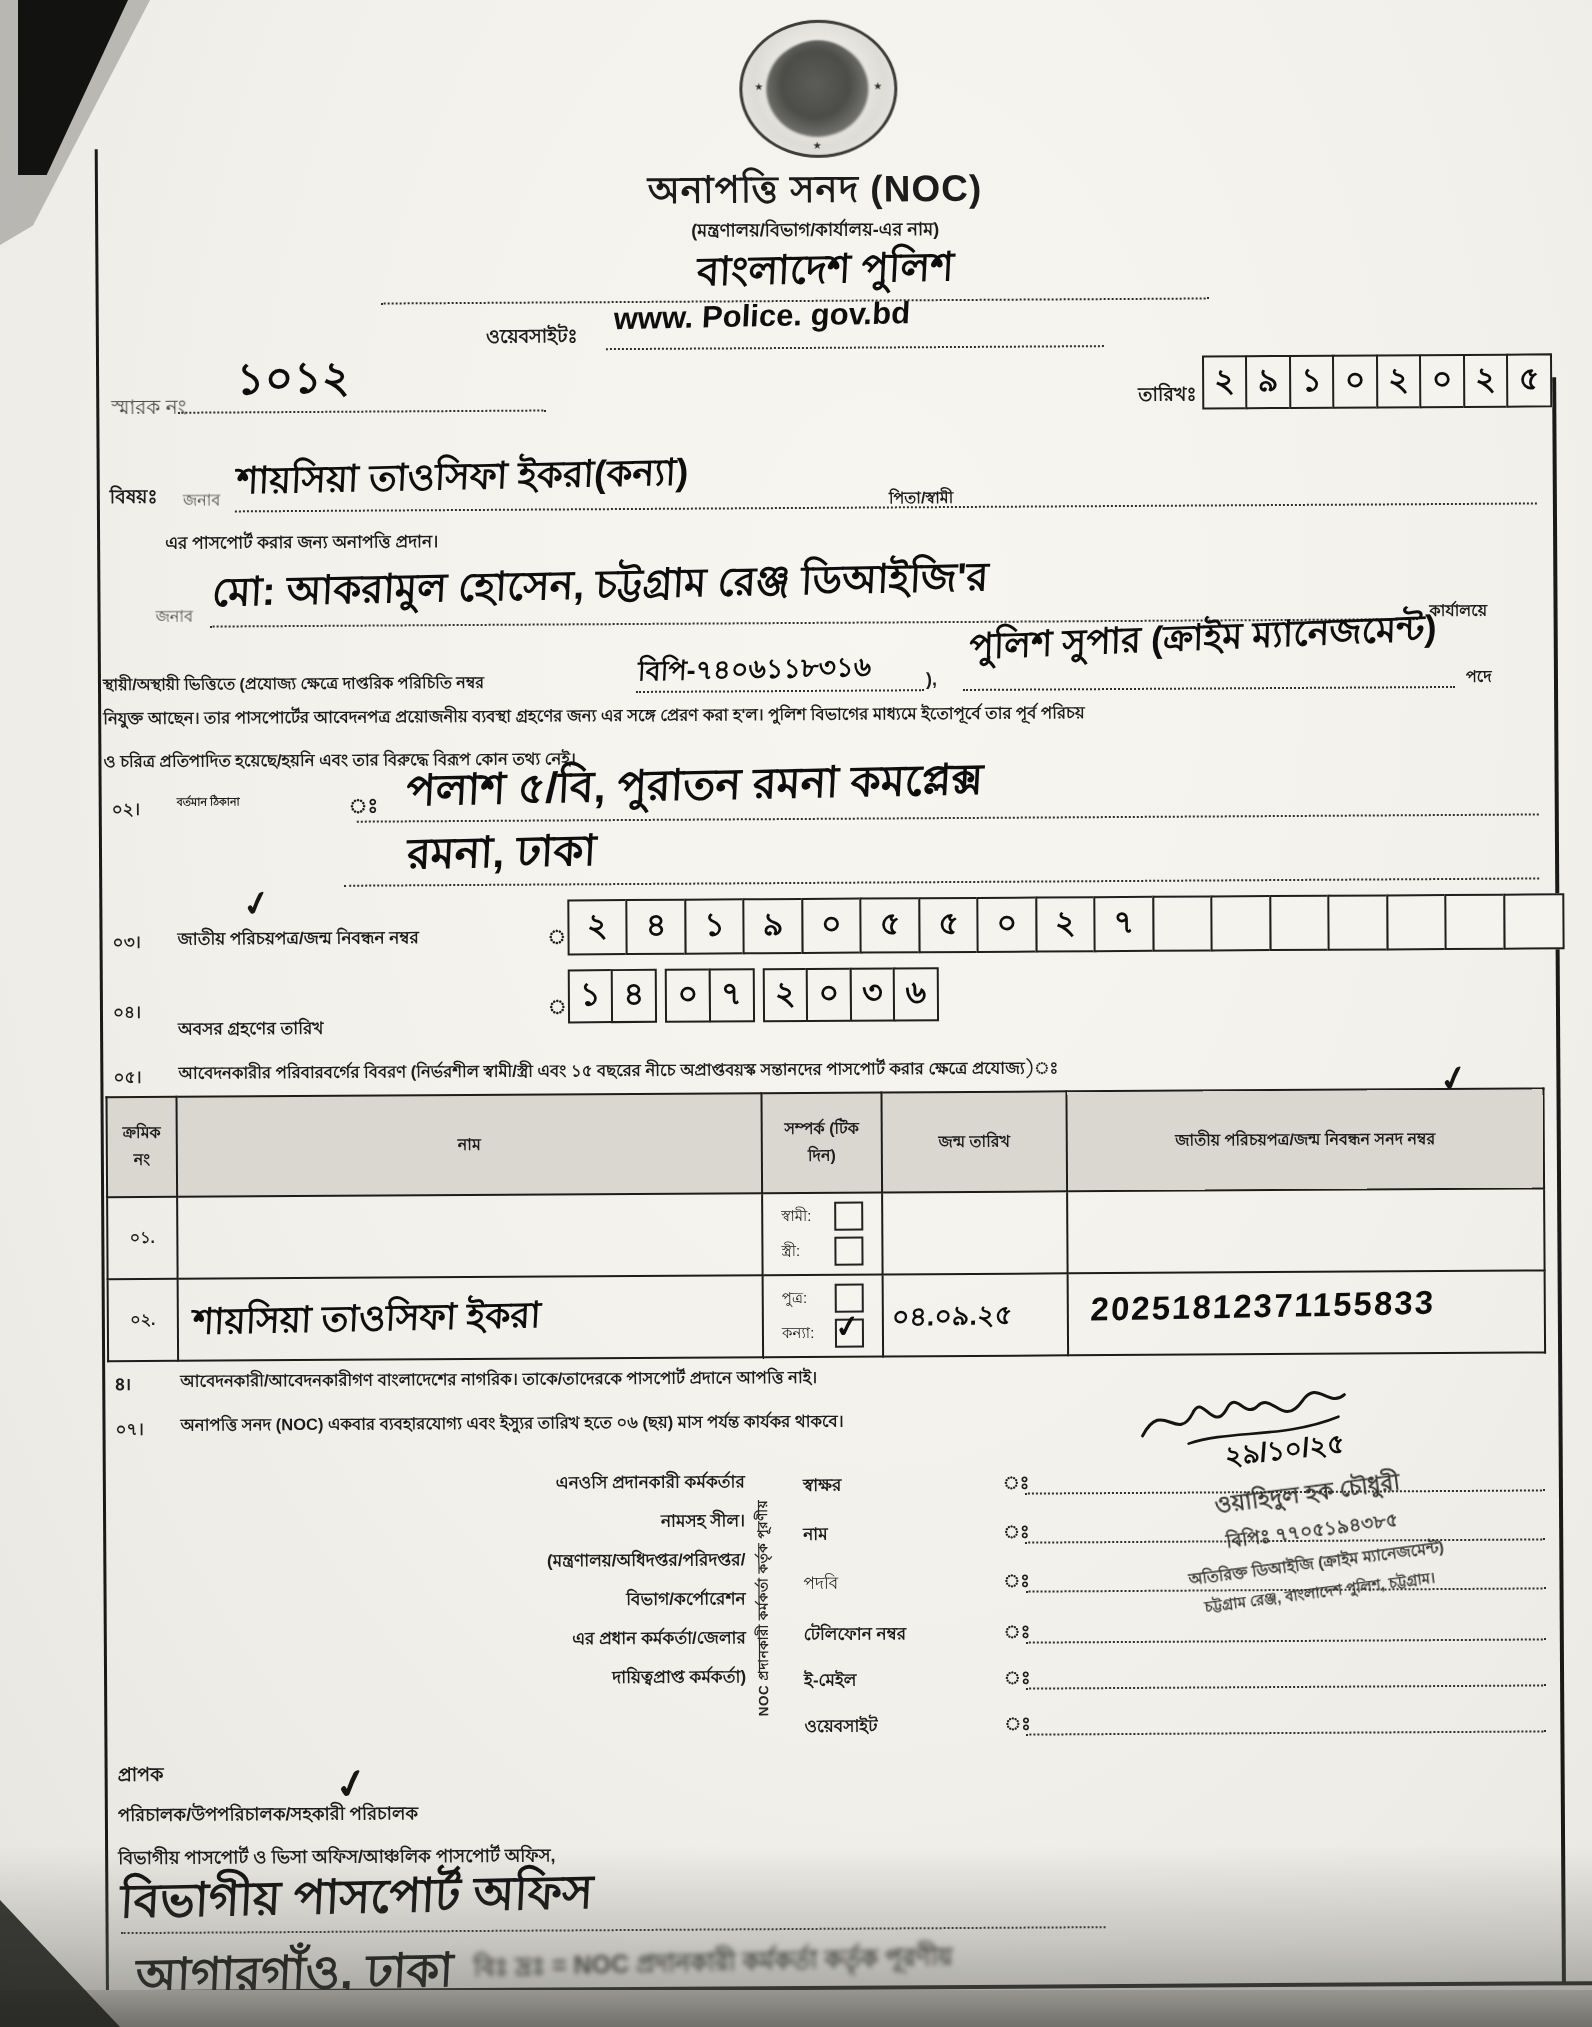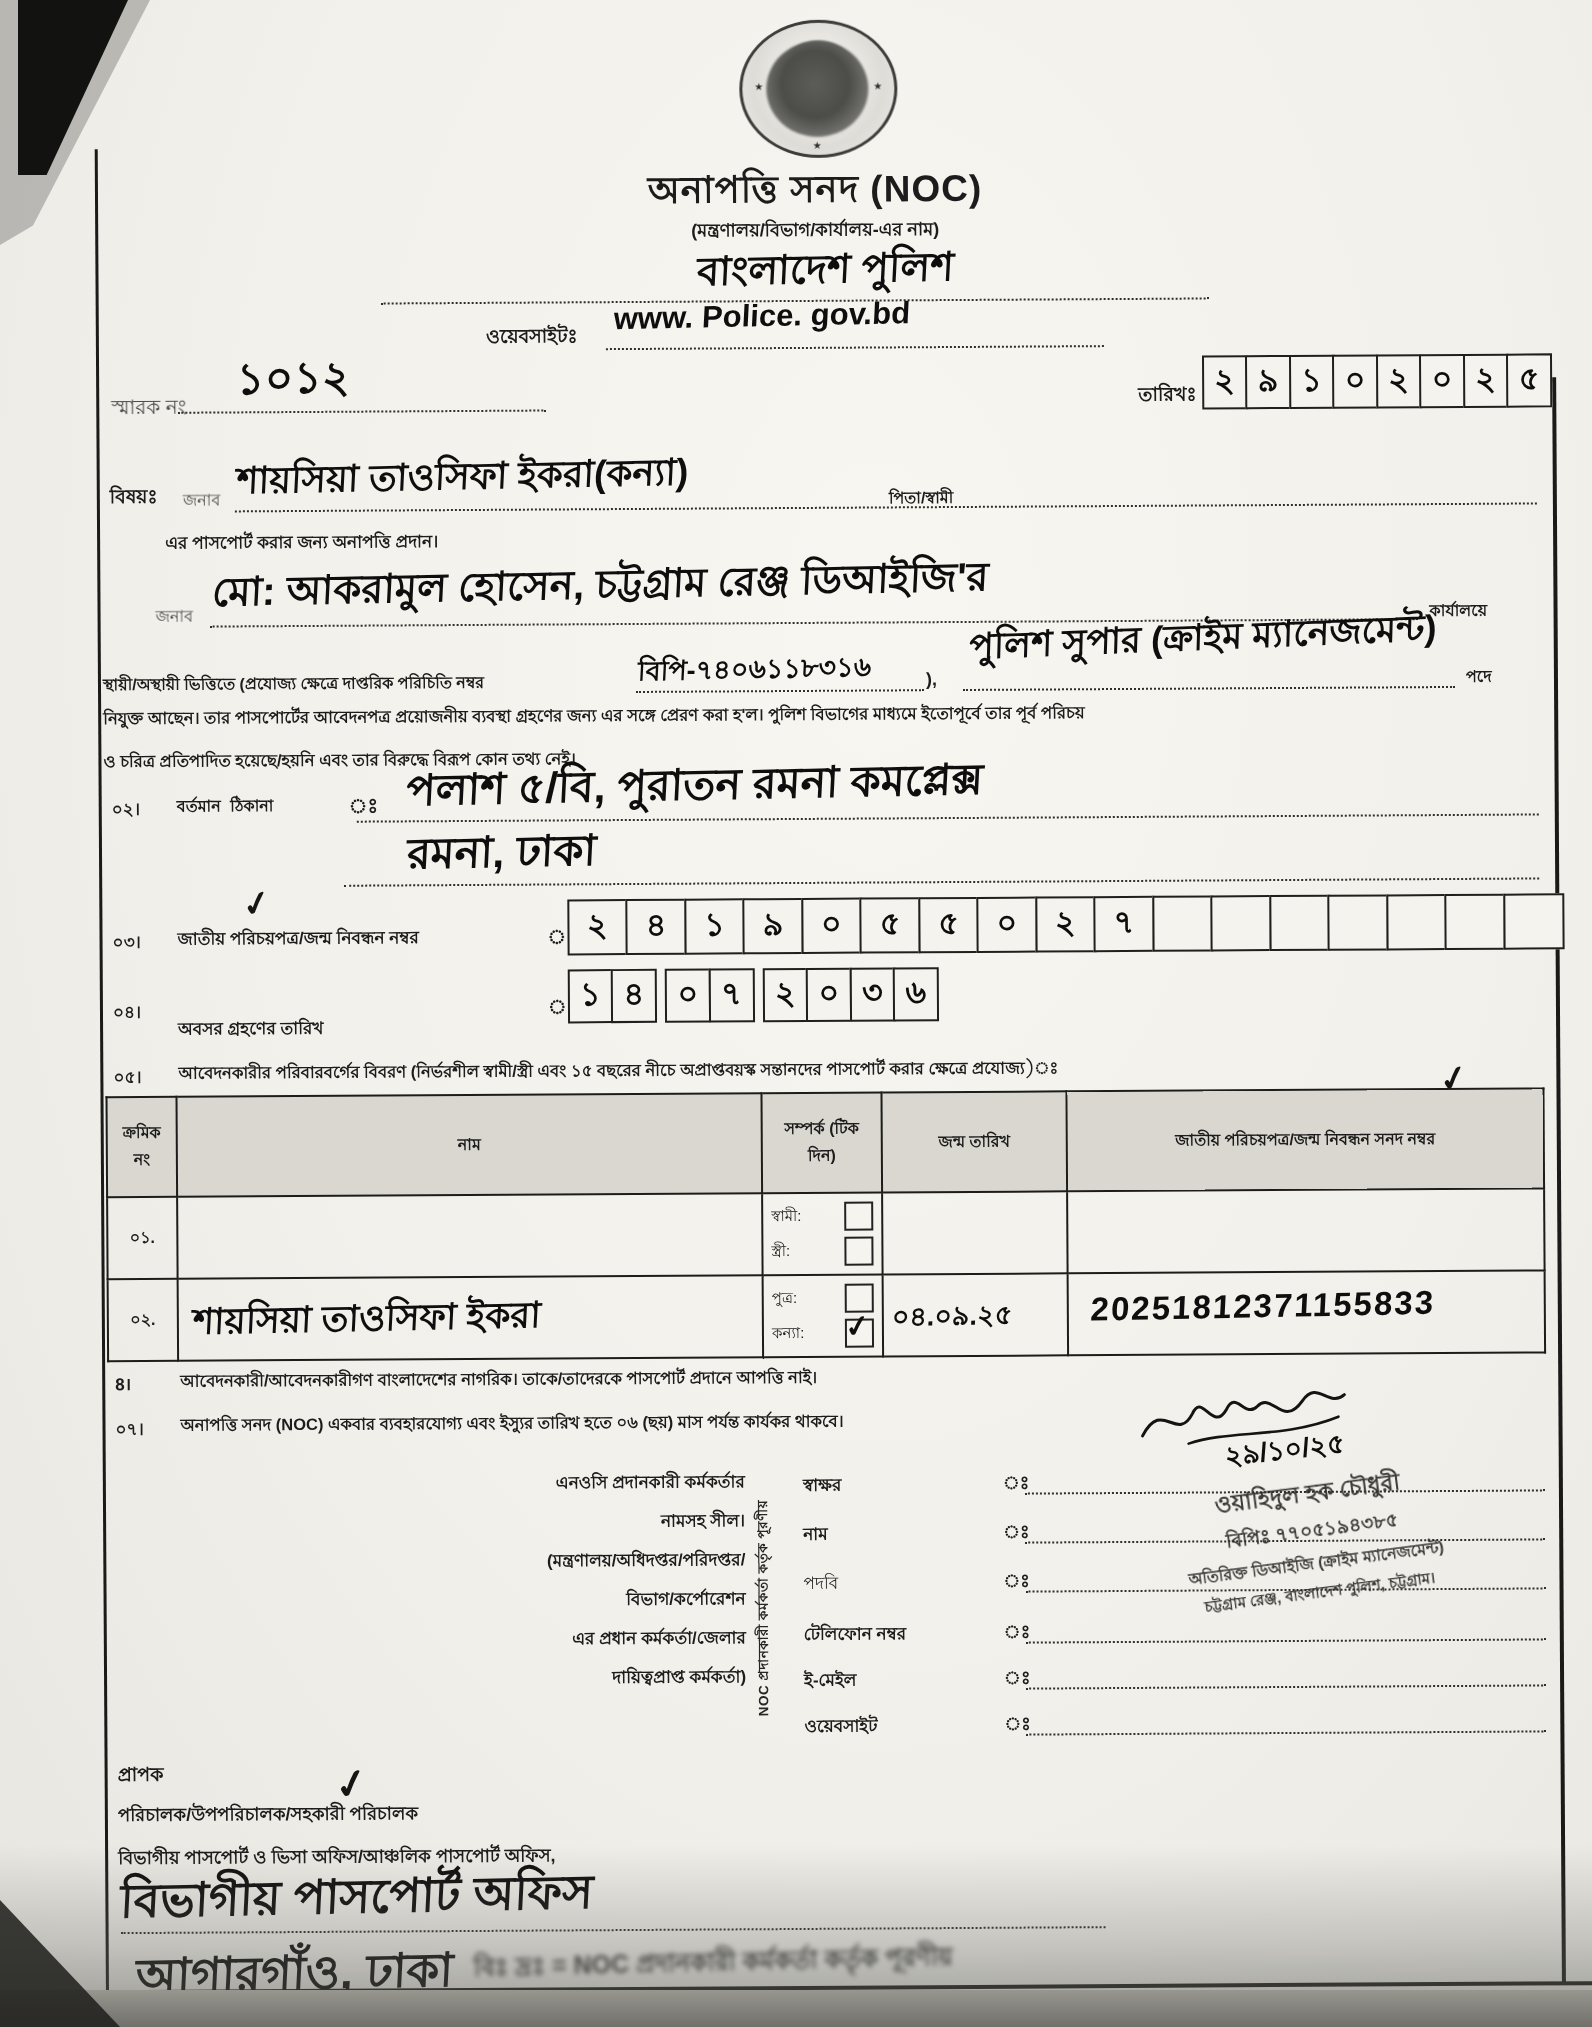--- a/index.html
+++ b/index.html
@@ -36,21 +36,21 @@
   .tickmark{position:absolute;font-size:34px;font-weight:700;color:#151513;transform:rotate(-12deg);}
   table.fam{
     position:absolute;left:105px;top:1092px;width:1437px;
     border-collapse:collapse;table-layout:fixed;
   }
   table.fam th, table.fam td{
     border:2.5px solid #1c1c1a;vertical-align:middle;padding:2px 6px;
     font-size:16px;color:#1c1c1c;
   }
   table.fam th{background:#d9d7cf;font-weight:700;text-align:center;}
-  .relline{display:flex;align-items:center;justify-content:space-between;margin:6px 2px;font-size:15px;}
+  .relline{display:flex;align-items:center;justify-content:space-between;margin:6px 12px;font-size:15px;}
   .seal{
     position:absolute;left:745px;top:20px;width:152px;height:132px;
     border-radius:50%;border:3px solid #3c3c3a;
     background:radial-gradient(circle at 50% 45%, #8f8f8c 0%, #6f6f6c 38%, #e9e8e3 41%, #dddcd6 62%, #efeee9 100%);
     filter:blur(0.6px);
   }
   .seal .inner{
     position:absolute;left:24px;top:18px;width:102px;height:96px;border-radius:50%;
     background:radial-gradient(circle at 48% 45%, #5c5c59 0%, #4c4c49 45%, #777774 75%, #9a9a96 100%);
     filter:blur(1.2px);
@@ -145,21 +145,21 @@
   <div class="dots" style="left:638px;top:690px;width:288px;"></div>
   <div class="pt" style="left:928px;top:670px;font-size:18px;font-weight:700;">),</div>
   <div class="hw" style="left:972px;top:612px;font-size:36px;transform:skewX(-4deg) rotate(-2deg);">পুলিশ সুপার (ক্রাইম ম্যানেজমেন্ট)</div>
   <div class="dots" style="left:965px;top:690px;width:492px;"></div>
   <div class="pt" style="left:1468px;top:668px;font-size:16px;font-weight:700;">পদে</div>
 
   <div class="pt" style="left:105px;top:702px;font-size:16.5px;font-weight:700;white-space:nowrap;">নিযুক্ত আছেন। তার পাসপোর্টের আবেদনপত্র প্রয়োজনীয় ব্যবস্থা গ্রহণের জন্য এর সঙ্গে প্রেরণ করা হ'ল। পুলিশ বিভাগের মাধ্যমে  ইতোপূর্বে তার পূর্ব পরিচয়</div>
   <div class="pt" style="left:105px;top:745px;font-size:16.5px;font-weight:700;">ও চরিত্র প্রতিপাদিত হয়েছে/হয়নি এবং তার বিরুদ্ধে বিরূপ কোন তথ্য নেই।</div>
 
   <div class="pt" style="left:113px;top:792px;font-size:17px;font-weight:700;">০২।</div>
-  <div class="pt" style="left:178px;top:790px;font-size:16px;font-weight:700;font-family:Liberation Mono, monospace;">বর্তমান ঠিকানা</div>
+  <div class="pt" style="left:178px;top:790px;font-size:11px;font-weight:700;">বর্তমান ঠিকানা</div>
   <div class="pt" style="left:350px;top:788px;font-size:20px;font-weight:700;">ঃ</div>
   <div class="hw" style="left:408px;top:752px;font-size:43px;">পলাশ ৫/বি, পুরাতন রমনা কমপ্লেক্স</div>
   <div class="dots" style="left:358px;top:818px;width:1182px;"></div>
   <div class="hw" style="left:408px;top:818px;font-size:43px;">রমনা, ঢাকা</div>
   <div class="dots" style="left:345px;top:882px;width:1195px;"></div>
 
   <div class="pt" style="left:113px;top:925px;font-size:17px;font-weight:700;">০৩।</div>
   <div class="tickmark" style="left:243px;top:880px;">✓</div>
   <div class="pt" style="left:178px;top:922px;font-size:17px;font-weight:700;">জাতীয় পরিচয়পত্র/জন্ম নিবন্ধন নম্বর</div>
   <div class="pt" style="left:548px;top:920px;font-size:20px;font-weight:700;">ঃ</div>

